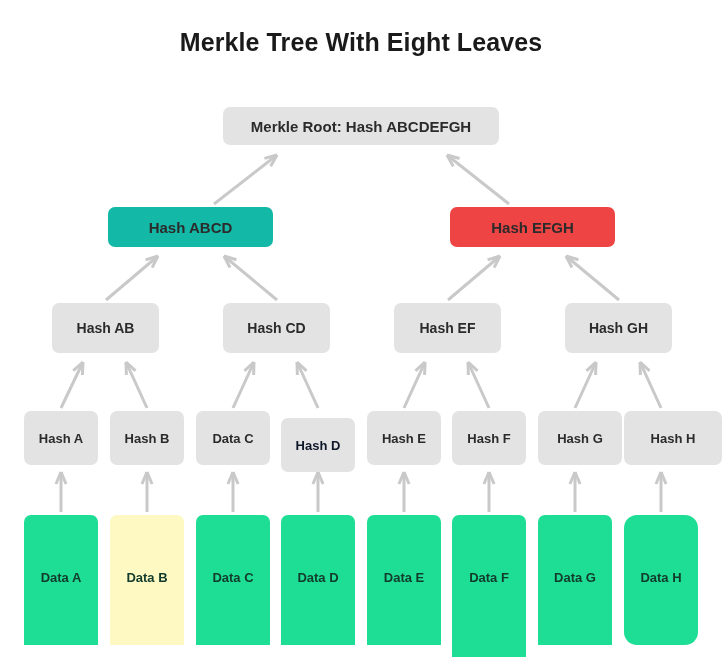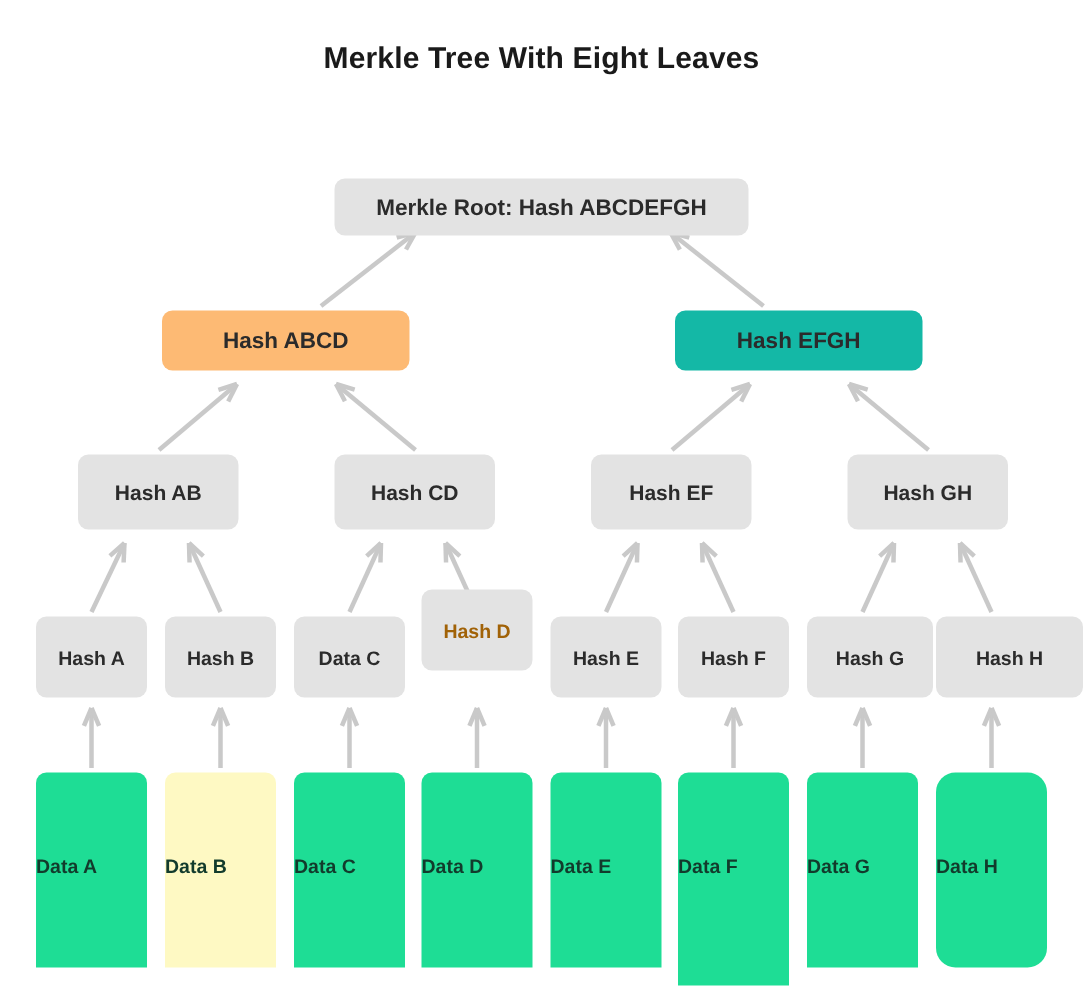--- a/index.html
+++ b/index.html
@@ -26,21 +26,21 @@
     width: 722px;
     height: 660px;
     pointer-events: none;
   }
   .title {
     position: absolute;
     left: 0;
     top: 28px;
     width: 722px;
     text-align: center;
-    font-size: 20px;
+    font-size: 25px;
     font-weight: bold;
     color: #1a1a1a;
     letter-spacing: 0.1px;
   }
   .node {
     position: absolute;
     box-sizing: border-box;
     background: #e3e3e3;
     border-radius: 7px;
     display: flex;
@@ -66,21 +66,21 @@
     white-space: nowrap;
     display: flex;
     align-items: center;
     justify-content: center;
   }
   .data-block .dlabel {
     position: absolute;
     top: 55px;
     left: 0;
     width: 100%;
-    text-align: left;
+    text-align: center;
   }
 </style>
 </head>
 <body>
 
 <div id="canvas">
 
   <div class="title">Merkle Tree With Eight Leaves</div>
 
   <svg id="arrow-layer" viewBox="0 0 722 660" width="722" height="660">
@@ -190,27 +190,27 @@
         <line x1="277" y1="155" x2="264.44042343870257" y2="158.3551507568078" stroke="#c9c9c9" stroke-width="3" stroke-linecap="butt"></line>
       </g>
       <g>
         <line x1="509" y1="204" x2="447" y2="155" stroke="#c9c9c9" stroke-width="3" stroke-linecap="butt"></line>
         <line x1="447" y1="155" x2="459.5331316654232" y2="158.4526237352434" stroke="#c9c9c9" stroke-width="3" stroke-linecap="butt"></line>
         <line x1="447" y1="155" x2="453.25515625437066" y2="166.39618445943236" stroke="#c9c9c9" stroke-width="3" stroke-linecap="butt"></line>
       </g>
     </svg>
 
   <div id="nodes">
-      <div class="node root" style="left: 223px; top: 107px; width: 276px; height: 38px; background: rgb(227, 227, 227); color: rgb(43, 43, 43); margin-top: 12px;">
+      <div class="node root" style="left: 223px; top: 107px; width: 276px; height: 38px; background: rgb(227, 227, 227); color: rgb(43, 43, 43);">
         <span>Merkle Root: Hash ABCDEFGH</span>
       </div>
-      <div class="node level2" style="left: 108px; top: 207px; width: 165px; height: 40px; background: #fdba74; color: rgb(43, 43, 43);">
+      <div class="node level2" style="left: 108px; top: 207px; width: 165px; height: 40px; background: #14b8a6; color: rgb(43, 43, 43);">
         <span>Hash ABCD</span>
       </div>
-      <div class="node level2" style="left: 450px; top: 207px; width: 165px; height: 40px; background: #14b8a6; color: rgb(43, 43, 43);">
+      <div class="node level2" style="left: 450px; top: 207px; width: 165px; height: 40px; background: #ef4444; color: rgb(43, 43, 43);">
         <span>Hash EFGH</span>
       </div>
       <div class="node level3" style="left: 52px; top: 303px; width: 107px; height: 50px; background: rgb(227, 227, 227); color: rgb(43, 43, 43);">
         <span>Hash AB</span>
       </div>
       <div class="node level3" style="left: 223px; top: 303px; width: 107px; height: 50px; background: rgb(227, 227, 227); color: rgb(43, 43, 43);">
         <span>Hash CD</span>
       </div>
       <div class="node level3" style="left: 394px; top: 303px; width: 107px; height: 50px; background: rgb(227, 227, 227); color: rgb(43, 43, 43);">
         <span>Hash EF</span>
@@ -220,21 +220,21 @@
       </div>
       <div class="node leaf" style="left: 24px; top: 411px; width: 74px; height: 54px; background: rgb(227, 227, 227); color: rgb(43, 43, 43);">
         <span>Hash A</span>
       </div>
       <div class="node leaf" style="left: 110px; top: 411px; width: 74px; height: 54px; background: rgb(227, 227, 227); color: rgb(43, 43, 43);">
         <span>Hash B</span>
       </div>
       <div class="node leaf" style="left: 196px; top: 411px; width: 74px; height: 54px; background: rgb(227, 227, 227); color: rgb(43, 43, 43);">
         <span>Data C</span>
       </div>
-      <div class="node leaf" style="left: 281px; top: 393px; width: 74px; height: 54px; background: rgb(227, 227, 227); color: #a16207;">
+      <div class="node leaf" style="left: 281px; top: 418px; width: 74px; height: 54px; background: rgb(227, 227, 227); color: #0f172a;">
         <span>Hash D</span>
       </div>
       <div class="node leaf" style="left: 367px; top: 411px; width: 74px; height: 54px; background: rgb(227, 227, 227); color: rgb(43, 43, 43);">
         <span>Hash E</span>
       </div>
       <div class="node leaf" style="left: 452px; top: 411px; width: 74px; height: 54px; background: rgb(227, 227, 227); color: rgb(43, 43, 43);">
         <span>Hash F</span>
       </div>
       <div class="node leaf" style="left: 538px; top: 411px; width: 84px; height: 54px; background: rgb(227, 227, 227); color: rgb(43, 43, 43);">
         <span>Hash G</span>

